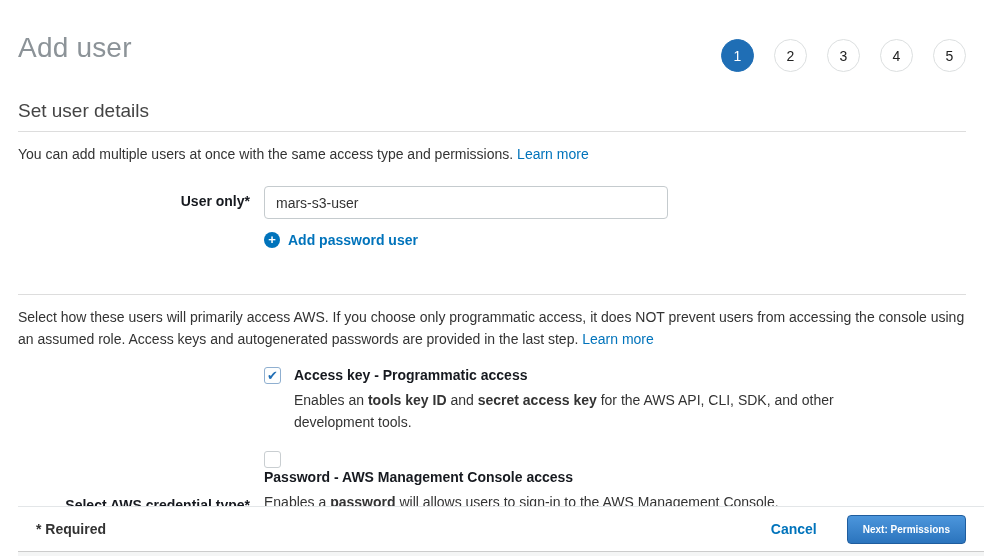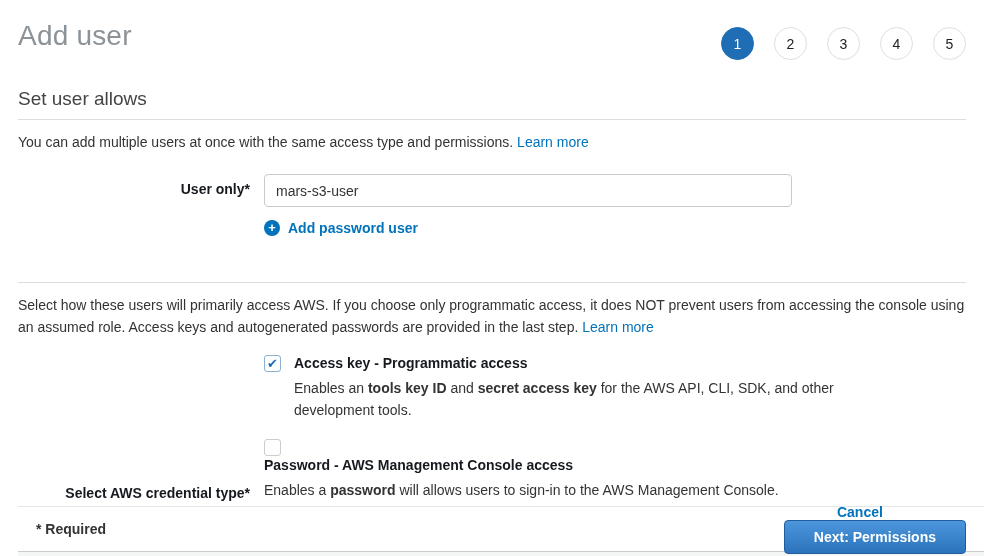--- a/index.html
+++ b/index.html
@@ -5,21 +5,21 @@
   * { box-sizing: border-box; margin: 0; padding: 0; }
   html, body { width: 984px; height: 556px; }
   body {
     font-family: "Liberation Sans", "DejaVu Sans", sans-serif;
     font-size: 14px;
     color: #333;
     background: #fff;
     position: relative;
     overflow: hidden;
   }
-  .page { padding: 4px 18px; }
+  .page { padding: 16px 18px; }
 
   
   .header {
     display: flex;
     justify-content: space-between;
     align-items: flex-start;
     padding-top: 16px;
   }
   .page-title {
     font-size: 28px;
@@ -60,21 +60,21 @@
   .form-row { display: flex; margin-top: 21px; }
   .label-col {
     width: 246px;
     text-align: right;
     padding-right: 14px;
     font-weight: bold;
     color: #16191f;
     padding-top: 7px;
   }
   .username-input {
-    width: 528px; height: 33px;
+    width: 404px; height: 33px;
     border: 1px solid #c5cbce;
     border-radius: 4px;
     padding: 0 11px;
     font-size: 14px;
     font-family: "Liberation Sans", "DejaVu Sans", sans-serif;
     color: #333;
     outline: none;
   }
   .add-another {
     margin: 13px 0 0 246px;
@@ -130,31 +130,31 @@
   .footer-inner {
     border-top: 1px solid #e3e6e8;
     display: flex;
     align-items: center;
     justify-content: space-between;
     padding: 0 18px;
     height: 45px;
     background: #fff;
   }
   .required-note { font-weight: bold; color: #333; }
-  .footer-actions { display: flex; align-items: center; flex-direction: column; }
+  .footer-actions { display: flex; align-items: center; }
   .cancel-link { font-weight: bold; color: #0073bb; margin-right: 30px; cursor: pointer; }
   .next-button {
     font-family: "Liberation Sans", "DejaVu Sans", sans-serif;
-    font-size: 14px;
+    font-size: 10px;
     font-weight: bold;
     color: #fff;
     background: linear-gradient(#4c96dc, #2b74bd);
     border: 1px solid #1f5d9e;
     border-radius: 4px;
-    padding: 8px 29px;
+    padding: 8px 15px;
     cursor: pointer;
   }
   .footer-strip { height: 5px; background: #f4f5f5; border-top: 1px solid #ccc; }
 </style>
 </head>
 <body>
 
 <div class="page">
 
   <div class="header">
@@ -162,21 +162,21 @@
     <div class="steps">
       <div class="step-circle active">1</div>
       <div class="step-circle">2</div>
       <div class="step-circle">3</div>
       <div class="step-circle">4</div>
       <div class="step-circle">5</div>
     </div>
   </div>
 
   <div class="section-1">
-    <h2 class="section-heading">Set user allows</h2>
+    <h2 class="section-heading">Set user details</h2>
     <hr class="hr">
     <p class="intro"><span>You can add multiple users at once with the same access type and permissions. </span><a class="link">Learn more</a></p>
 
     <div class="form-row">
       <div class="label-col">User only*</div>
       <input class="username-input" type="text" value="mars-s3-user" style="">
     </div>
 
     <div class="add-another">
       <span class="plus-icon">+</span>

